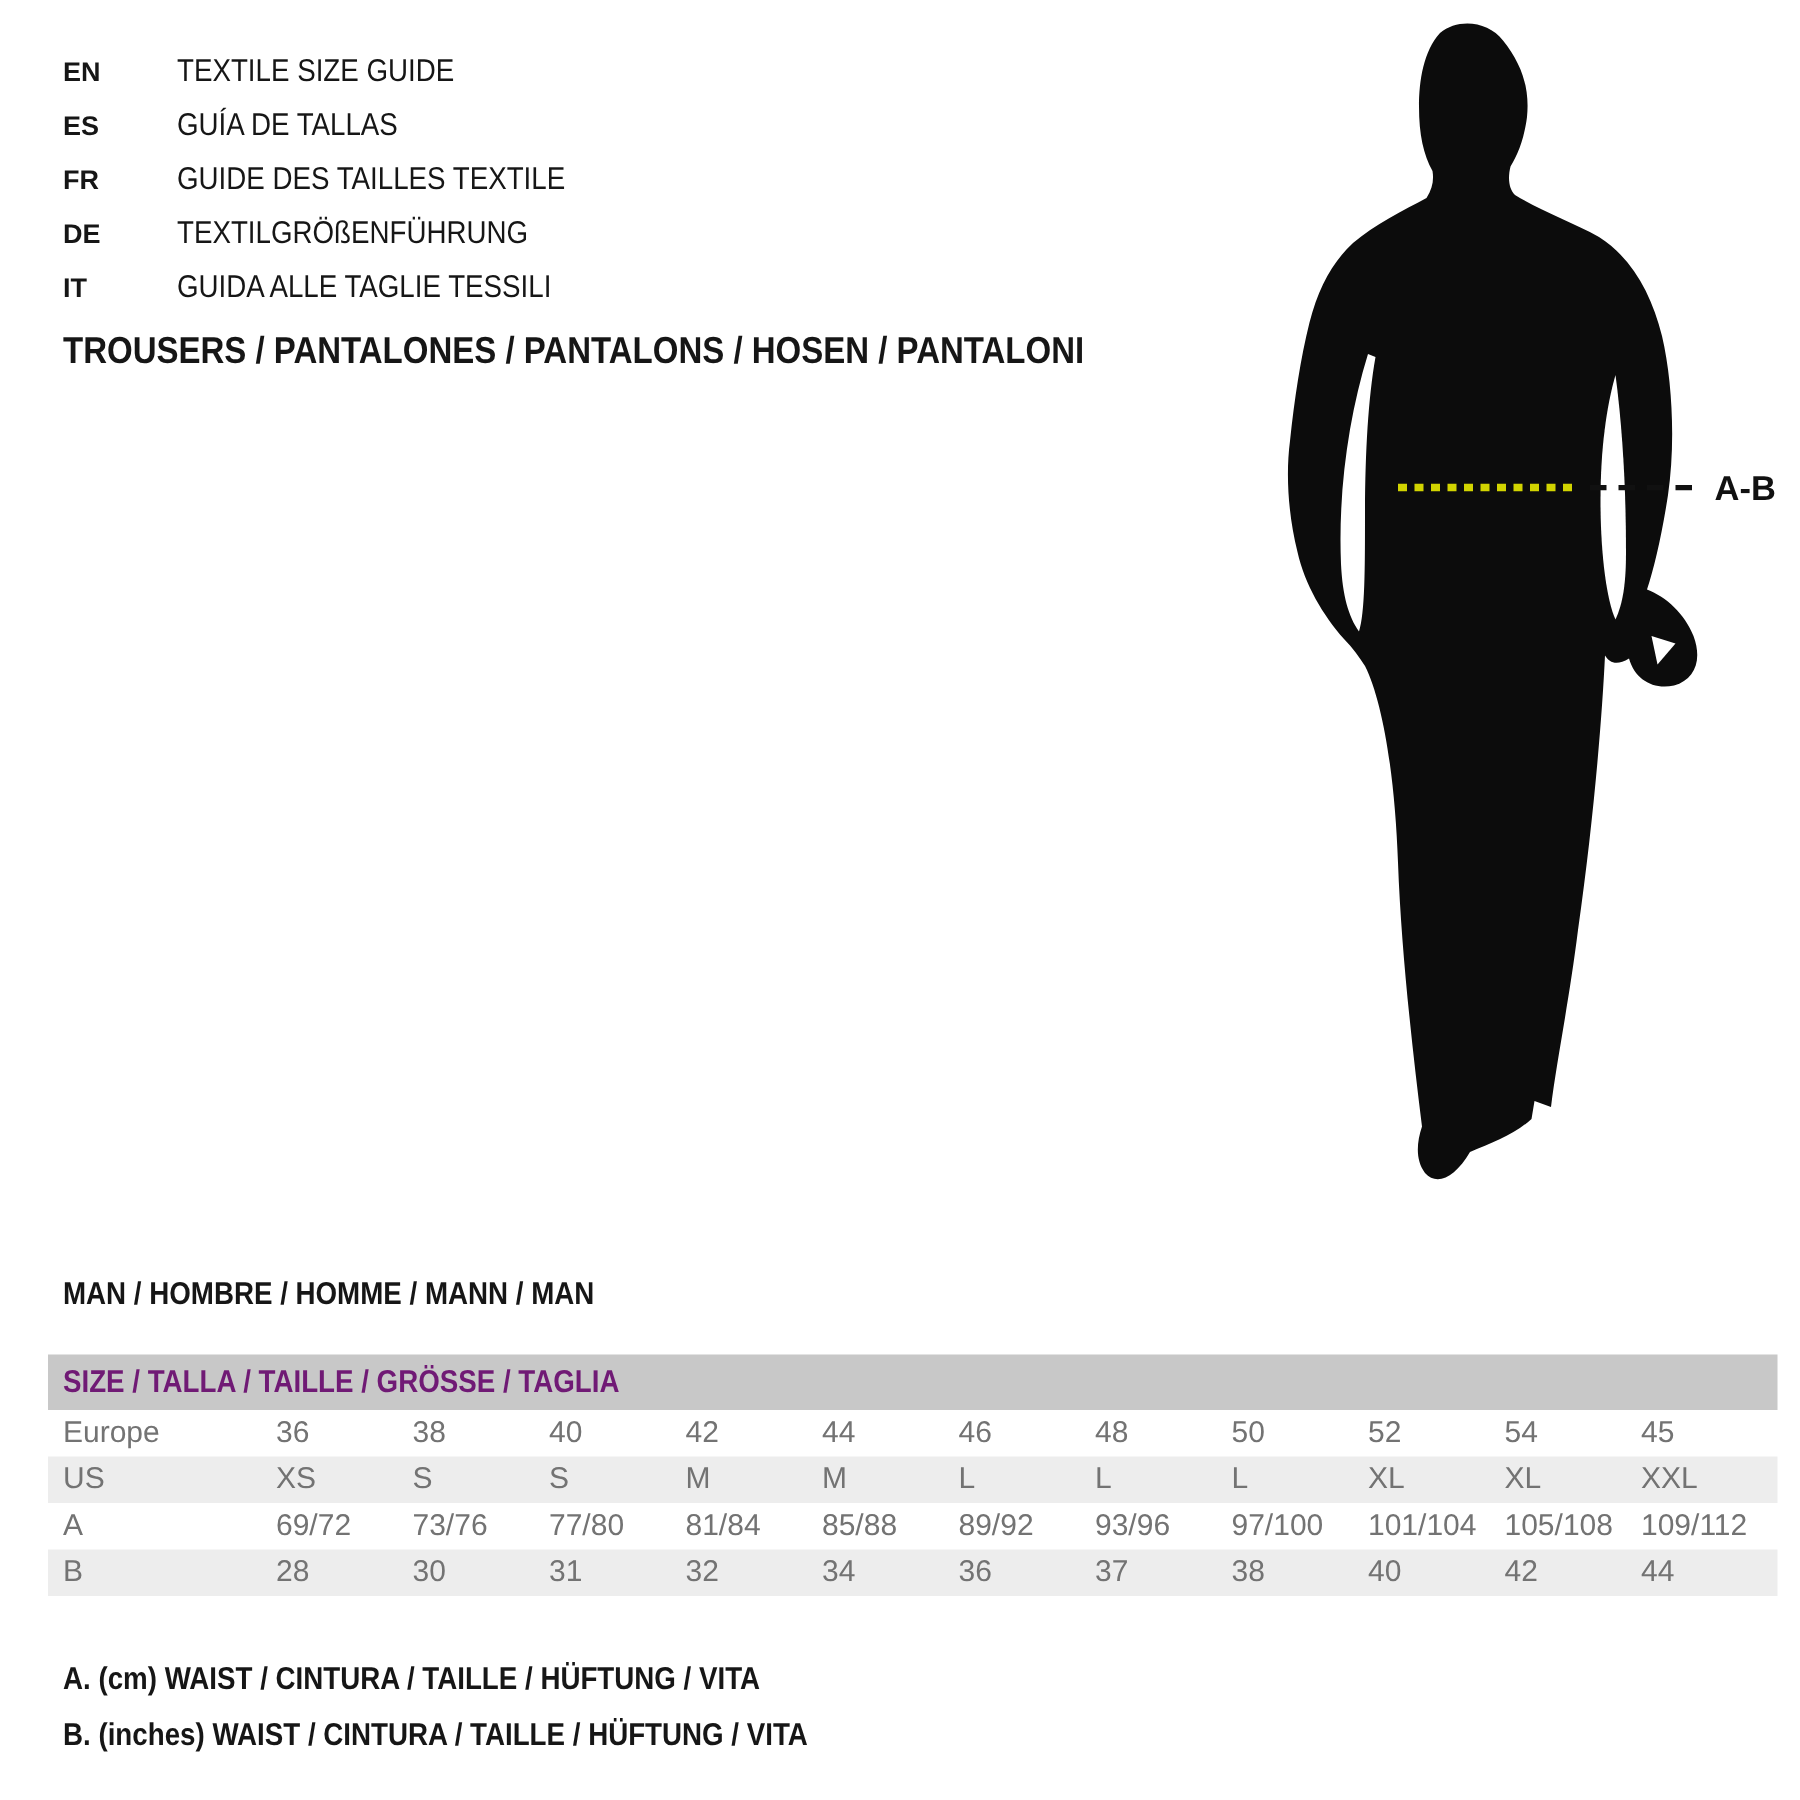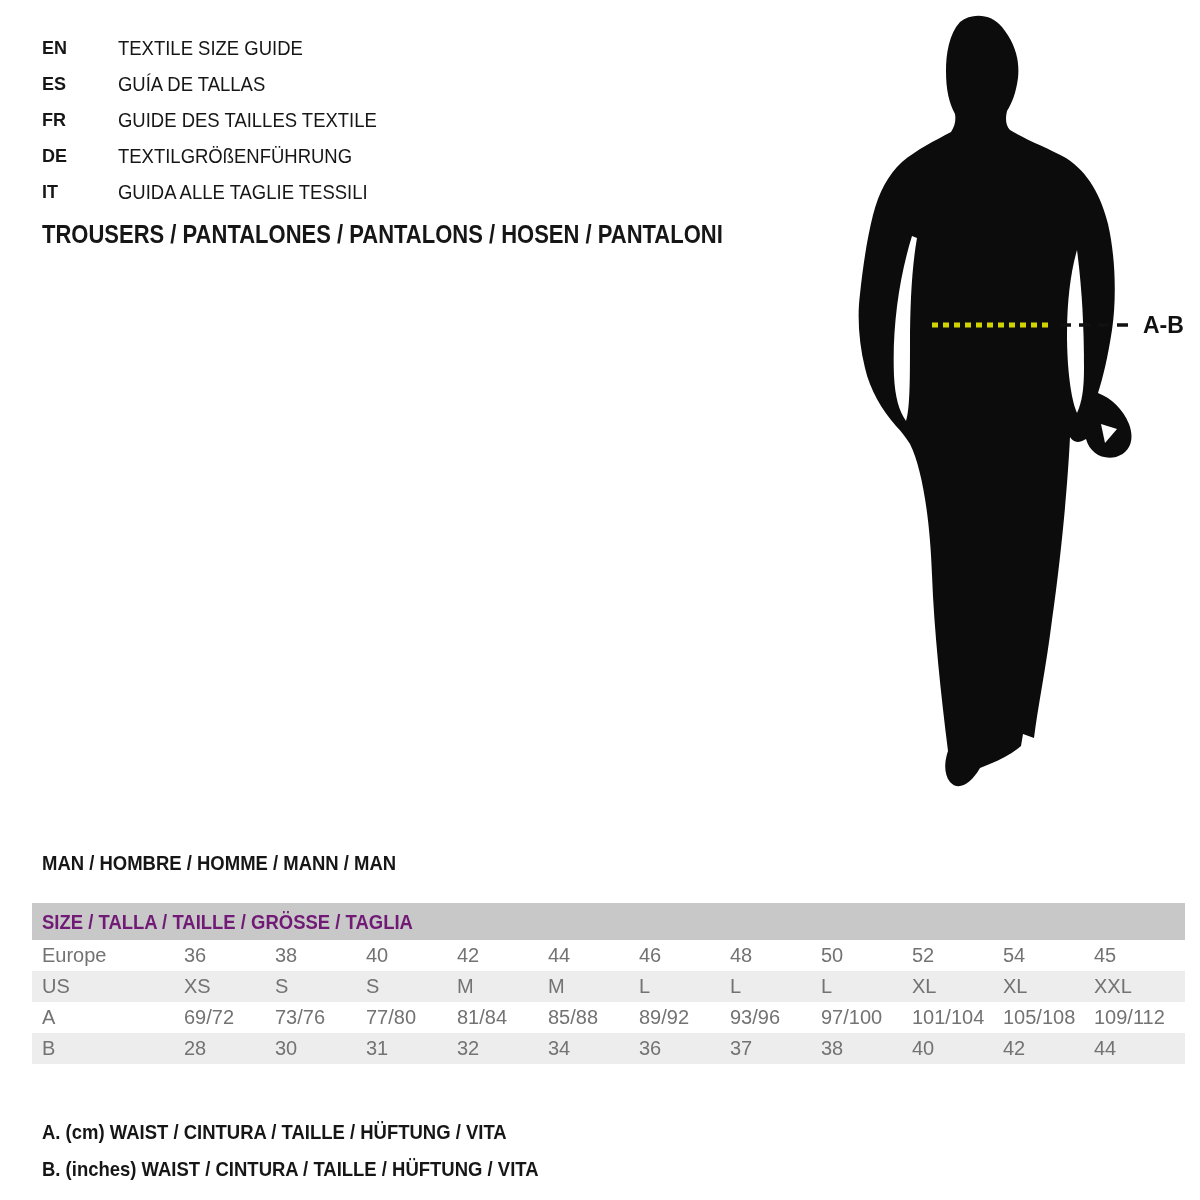--- a/index.html
+++ b/index.html
@@ -28,21 +28,21 @@
     background:#c8c8c8;line-height:37px;padding-left:10px;box-sizing:border-box;
     font-size:21px;font-weight:bold;color:#701a75;
   }
   .size-rows{position:absolute;left:32px;top:940px;width:1153px;}
   .t-row{display:flex;height:31px;line-height:31px;font-size:20px;color:#737373;}
   .t-row.stripe{background:#ededed;}
   .t-label{width:152px;padding-left:10px;box-sizing:border-box;font-size:20px;}
   .t-cell{flex:1;text-align:left;}
 
   
-  .legend{position:absolute;left:42px;top:1108px;margin-top:12px;}
+  .legend{position:absolute;left:42px;top:1108px;}
   .legend-line{height:37px;font-size:21px;font-weight:bold;display:block;}
 </style>
 </head>
 <body>
 
 <div class="stage">
 
   <div class="lang-list">
       <div class="lang-row">
         <span class="lang-code">EN</span>

